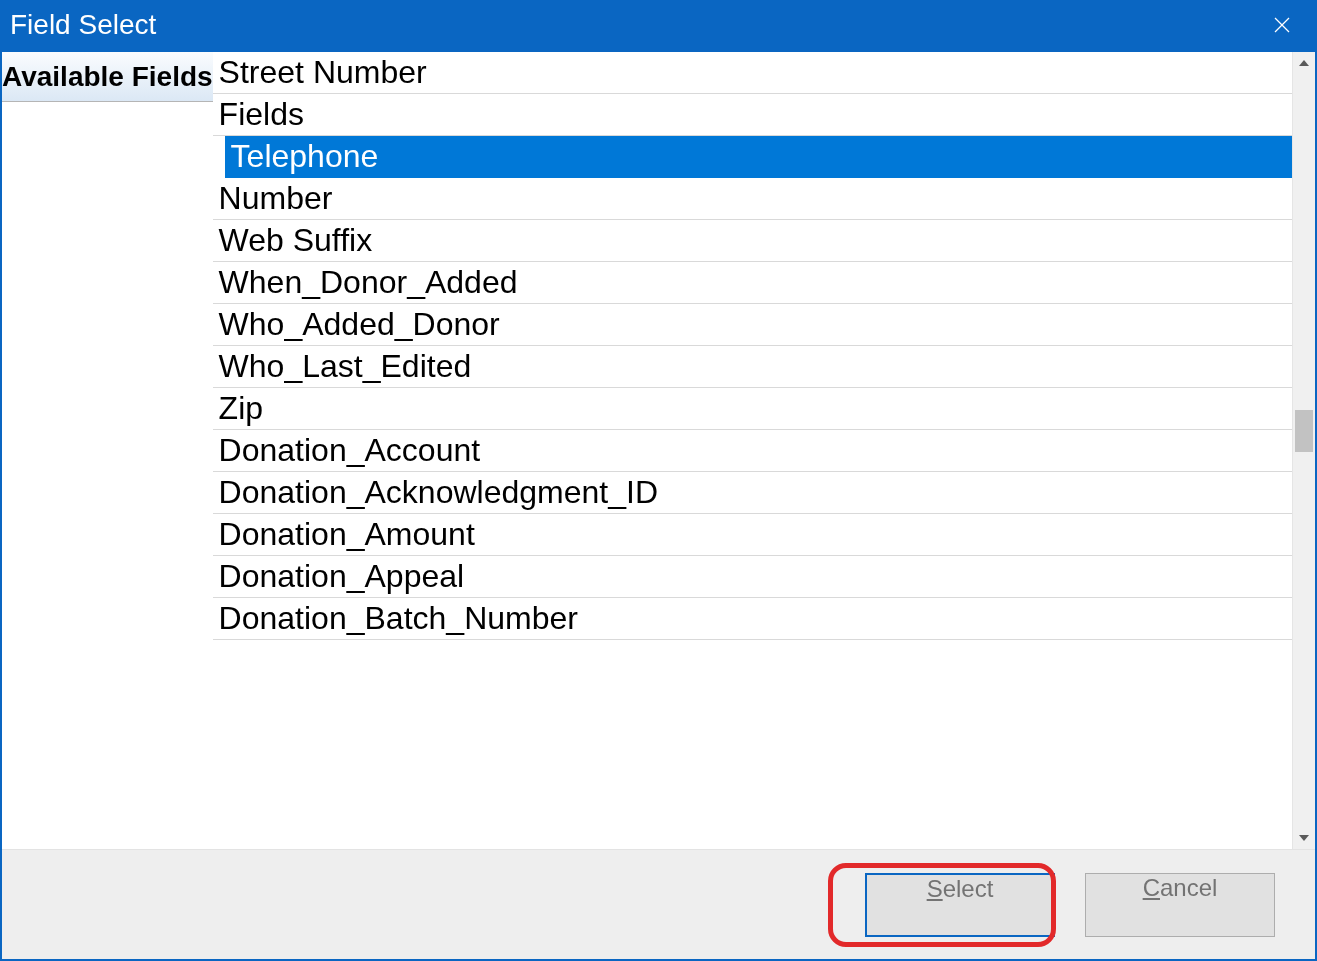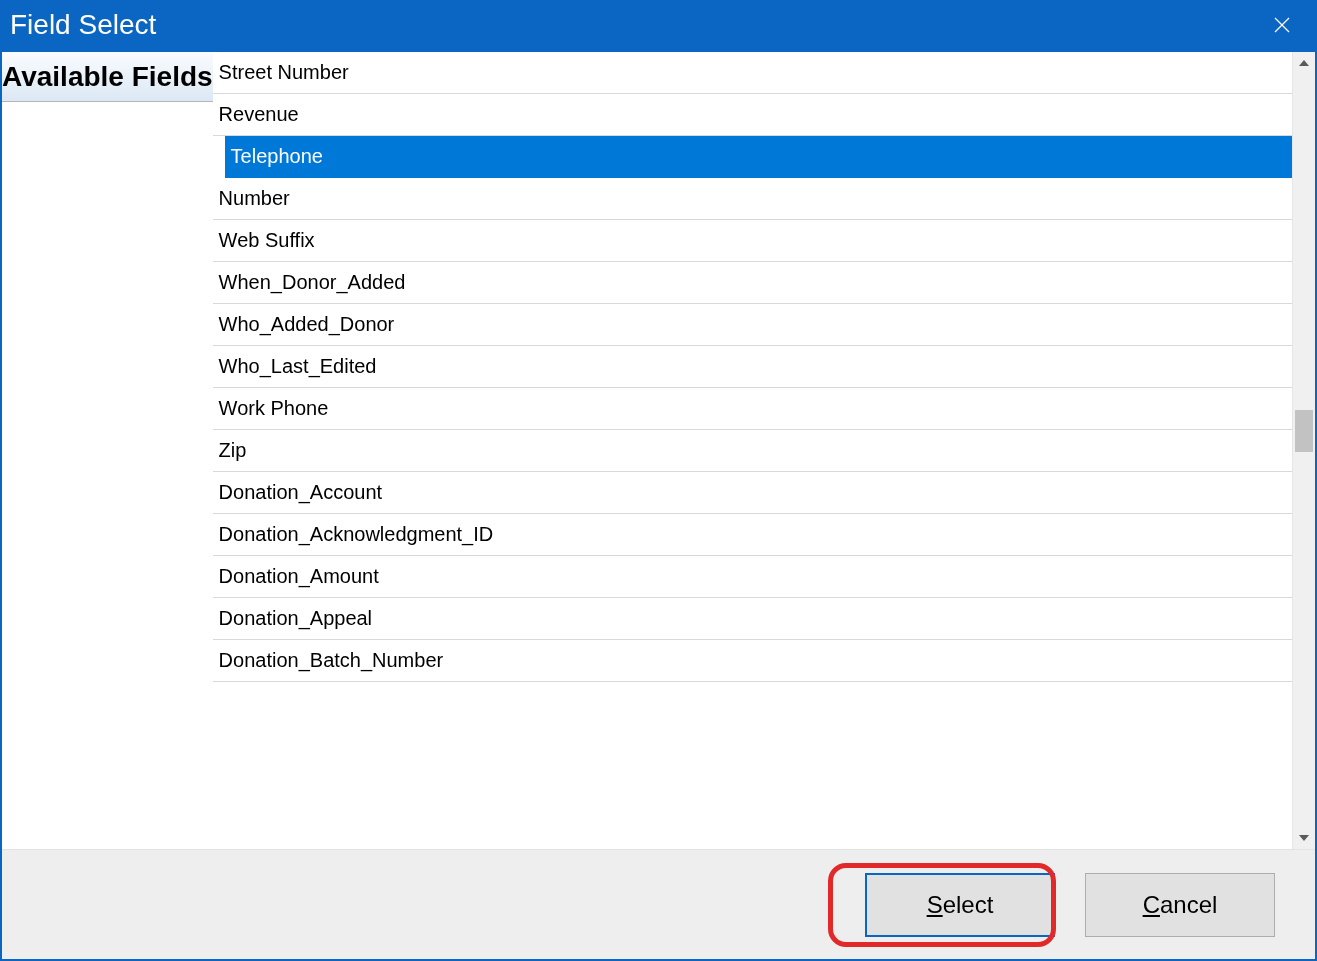--- a/index.html
+++ b/index.html
@@ -55,21 +55,21 @@
   }
   .list {
     flex: 1;
     overflow: hidden;
     background: #fff;
   }
   .row {
     height: 42px;
     padding: 12px 6px;
     display: flex; align-items: center;
-    font-size: 20px;
+    font-size: 32px;
     border-bottom: 1px solid #d9d9d9;
     color: #000;
     cursor: default;
   }
   .row.selected {
     background: #0078d7;
     color: #fff;
     border-bottom: 1px solid #0078d7;
     margin-left: 12px;
   }
@@ -103,22 +103,22 @@
     border-top: 1px solid #e3e3e3;
     display: flex; align-items: center; justify-content: flex-end;
     padding-right: 40px;
     gap: 30px;
     position: relative;
   }
   .btn {
     width: 190px; height: 64px;
     background: #e1e1e1;
     border: 1px solid #adadad;
-    display: flex; align-items: center; justify-content: center;
-    font-size: 24px; color: #000000;
+    display: flex; justify-content: center;
+    font-size: 24px; color: #737373;
     cursor: pointer;
   }
   .btn.primary {
     border: 2px solid #0a66c2;
   }
   .btn .ul { text-decoration: underline; }
   .highlight-ring {
     position: absolute;
     border: 5px solid #e2292a;
     border-radius: 18px;
@@ -141,42 +141,39 @@
   </div>
 
   <div class="body">
     <div class="list-wrap">
       <div class="col-header">Available Fields</div>
       <div class="list" id="field-list">
           <div class="row">
             <span>Street Number</span>
           </div>
           <div class="row">
-            <span>Revenue</span>
+            <span>Fields</span>
           </div>
           <div class="row selected">
             <span>Telephone</span>
           </div>
           <div class="row">
             <span>Number</span>
           </div>
           <div class="row">
             <span>Web Suffix</span>
           </div>
           <div class="row">
             <span>When_Donor_Added</span>
           </div>
           <div class="row">
             <span>Who_Added_Donor</span>
           </div>
           <div class="row">
             <span>Who_Last_Edited</span>
-          </div>
-          <div class="row">
-            <span>Work Phone</span>
           </div>
           <div class="row">
             <span>Zip</span>
           </div>
           <div class="row">
             <span>Donation_Account</span>
           </div>
           <div class="row">
             <span>Donation_Acknowledgment_ID</span>
           </div>

